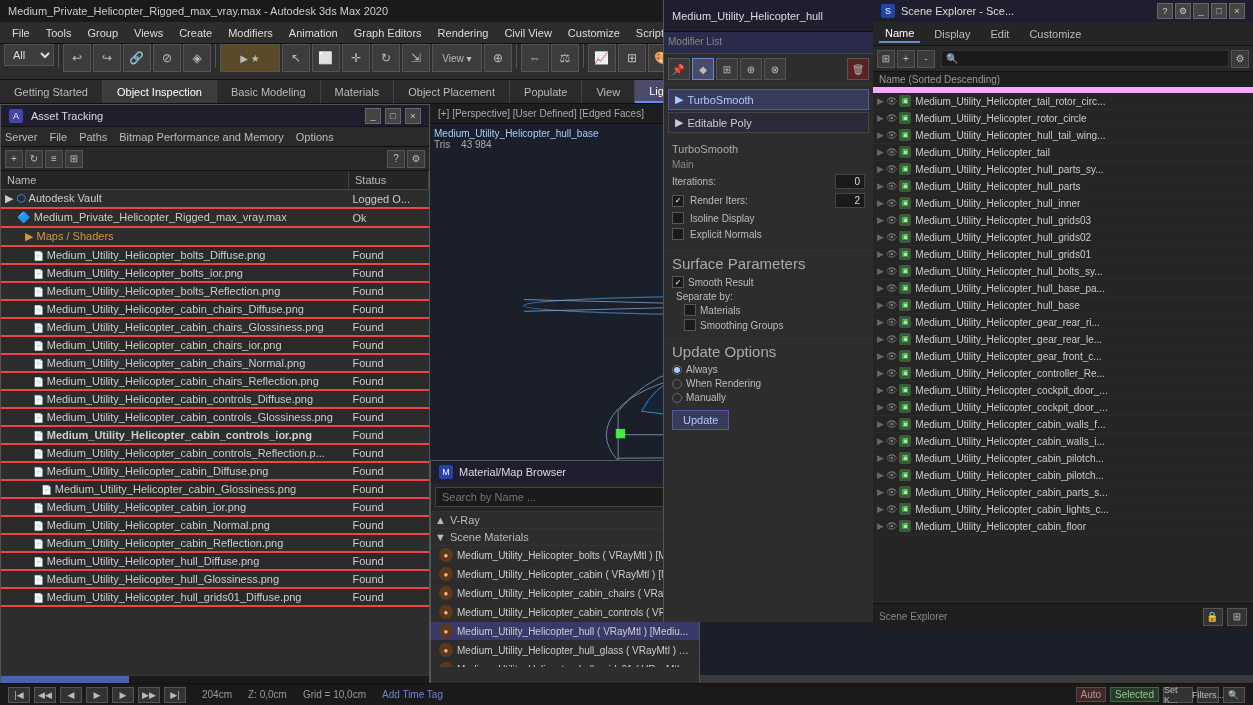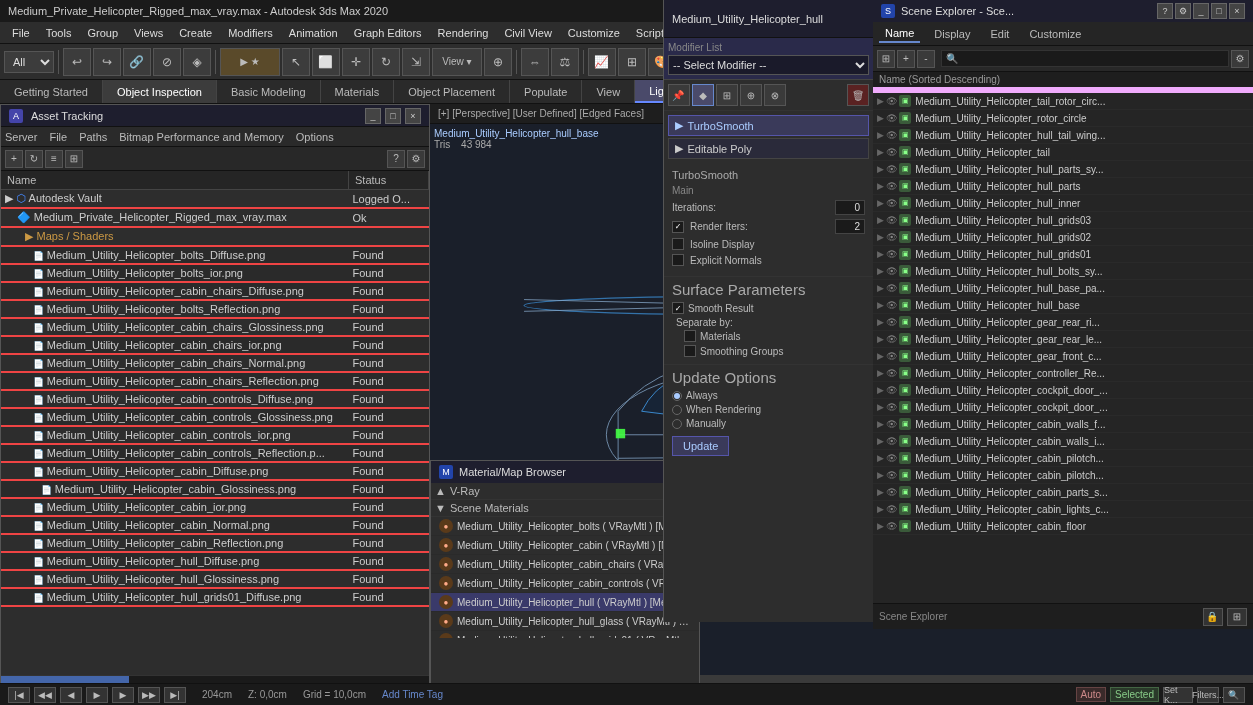--- a/index.html
+++ b/index.html
@@ -65,21 +65,20 @@
     }
 
     
     .toolbar {
       position: absolute;
       top: 44px;
       left: 0; right: 0;
       height: 36px;
       background: #2d2d2d;
       display: flex;
-      align-items: center;
       padding: 0 4px;
       gap: 2px;
       border-bottom: 1px solid #111;
     }
     .toolbar-btn {
       width: 28px;
       height: 28px;
       background: #3c3c3c;
       border: 1px solid #555;
       display: flex;
@@ -385,21 +384,21 @@
       position: absolute;
       top: 0;
       right: 380px;
       width: 210px;
       height: 622px;
       background: #2d2d2d;
       border-left: 1px solid #555;
     }
     .modifier-header {
       background: #1e1e2e;
-      height: 38px;
+      height: 32px;
       display: flex;
       align-items: center;
       padding: 0 8px;
       font-size: 11px;
       color: #ddd;
       border-bottom: 1px solid #111;
     }
     .modifier-stack {
       padding: 2px;
     }
@@ -863,78 +862,78 @@
     </td>
     <td class="status-found">Found</td>
   </tr>
           <tr style="background: rgb(42, 42, 42);">
     <td style="padding-left:32px; max-width:300px; overflow:hidden; text-overflow:ellipsis; white-space:nowrap;">
       <span style="color:#4488ff; font-size:9px;">📄 </span>
       <span>Medium_Utility_Helicopter_bolts_ior.png</span>
     </td>
     <td class="status-found">Found</td>
   </tr>
+          <tr>
+    <td style="padding-left:32px; max-width:300px; overflow:hidden; text-overflow:ellipsis; white-space:nowrap;">
+      <span style="color:#4488ff; font-size:9px;">📄 </span>
+      <span>Medium_Utility_Helicopter_bolts_Reflection.png</span>
+    </td>
+    <td class="status-found">Found</td>
+  </tr>
           <tr style="background: rgb(42, 42, 42);">
     <td style="padding-left:32px; max-width:300px; overflow:hidden; text-overflow:ellipsis; white-space:nowrap;">
       <span style="color:#4488ff; font-size:9px;">📄 </span>
       <span>Medium_Utility_Helicopter_cabin_chairs_Diffuse.png</span>
     </td>
     <td class="status-found">Found</td>
   </tr>
           <tr>
     <td style="padding-left:32px; max-width:300px; overflow:hidden; text-overflow:ellipsis; white-space:nowrap;">
       <span style="color:#4488ff; font-size:9px;">📄 </span>
-      <span>Medium_Utility_Helicopter_bolts_Reflection.png</span>
+      <span>Medium_Utility_Helicopter_cabin_chairs_Glossiness.png</span>
+    </td>
+    <td class="status-found">Found</td>
+  </tr>
+          <tr style="background: rgb(42, 42, 42);">
+    <td style="padding-left:32px; max-width:300px; overflow:hidden; text-overflow:ellipsis; white-space:nowrap;">
+      <span style="color:#4488ff; font-size:9px;">📄 </span>
+      <span>Medium_Utility_Helicopter_cabin_chairs_ior.png</span>
     </td>
     <td class="status-found">Found</td>
   </tr>
           <tr>
     <td style="padding-left:32px; max-width:300px; overflow:hidden; text-overflow:ellipsis; white-space:nowrap;">
       <span style="color:#4488ff; font-size:9px;">📄 </span>
-      <span>Medium_Utility_Helicopter_cabin_chairs_Glossiness.png</span>
+      <span>Medium_Utility_Helicopter_cabin_chairs_Normal.png</span>
     </td>
     <td class="status-found">Found</td>
   </tr>
           <tr style="background: rgb(42, 42, 42);">
     <td style="padding-left:32px; max-width:300px; overflow:hidden; text-overflow:ellipsis; white-space:nowrap;">
       <span style="color:#4488ff; font-size:9px;">📄 </span>
-      <span>Medium_Utility_Helicopter_cabin_chairs_ior.png</span>
+      <span>Medium_Utility_Helicopter_cabin_chairs_Reflection.png</span>
     </td>
     <td class="status-found">Found</td>
   </tr>
           <tr>
     <td style="padding-left:32px; max-width:300px; overflow:hidden; text-overflow:ellipsis; white-space:nowrap;">
       <span style="color:#4488ff; font-size:9px;">📄 </span>
-      <span>Medium_Utility_Helicopter_cabin_chairs_Normal.png</span>
+      <span>Medium_Utility_Helicopter_cabin_controls_Diffuse.png</span>
     </td>
     <td class="status-found">Found</td>
   </tr>
           <tr style="background: rgb(42, 42, 42);">
     <td style="padding-left:32px; max-width:300px; overflow:hidden; text-overflow:ellipsis; white-space:nowrap;">
       <span style="color:#4488ff; font-size:9px;">📄 </span>
-      <span>Medium_Utility_Helicopter_cabin_chairs_Reflection.png</span>
+      <span>Medium_Utility_Helicopter_cabin_controls_Glossiness.png</span>
     </td>
     <td class="status-found">Found</td>
   </tr>
           <tr>
-    <td style="padding-left:32px; max-width:300px; overflow:hidden; text-overflow:ellipsis; white-space:nowrap;">
-      <span style="color:#4488ff; font-size:9px;">📄 </span>
-      <span>Medium_Utility_Helicopter_cabin_controls_Diffuse.png</span>
-    </td>
-    <td class="status-found">Found</td>
-  </tr>
-          <tr style="background: rgb(42, 42, 42);">
-    <td style="padding-left:32px; max-width:300px; overflow:hidden; text-overflow:ellipsis; white-space:nowrap;">
-      <span style="color:#4488ff; font-size:9px;">📄 </span>
-      <span>Medium_Utility_Helicopter_cabin_controls_Glossiness.png</span>
-    </td>
-    <td class="status-found">Found</td>
-  </tr>
-          <tr>
-    <td style="padding-left:32px; max-width:300px; overflow:hidden; text-overflow:ellipsis; white-space:nowrap;">
+    <td style="padding-left:32px; max-width:300px; overflow:hidden; text-overflow:ellipsis; white-space:nowrap;font-weight:bold;">
       <span style="color:#4488ff; font-size:9px;">📄 </span>
       <span>Medium_Utility_Helicopter_cabin_controls_ior.png</span>
     </td>
     <td class="status-found">Found</td>
   </tr>
           <tr style="background: rgb(42, 42, 42);">
     <td style="padding-left:32px; max-width:300px; overflow:hidden; text-overflow:ellipsis; white-space:nowrap;">
       <span style="color:#4488ff; font-size:9px;">📄 </span>
       <span>Medium_Utility_Helicopter_cabin_controls_Reflection.p...</span>
     </td>
@@ -1106,20 +1105,23 @@
 </div>
 
 <div class="mat-browser">
   <div class="mat-title">
     <div class="panel-title-icon" style="background:#2244aa;">M</div>
     <span>Material/Map Browser</span>
     <div style="margin-left:auto; display:flex; gap:2px;">
       <div class="panel-btn">×</div>
     </div>
   </div>
+  <div class="mat-search">
+    <input class="mat-search-input" type="text" placeholder="Search by Name ..." style="">
+  </div>
   <div class="mat-list">
     <div class="mat-group">
       <div class="mat-group-header">
         <span>▲</span>
         <span>V-Ray</span>
       </div>
     </div>
     <div class="mat-group">
       <div class="mat-group-header">
         <span>▼</span>
@@ -1157,23 +1159,20 @@
   </div>
     </div>
 </div>
 
 <div class="modifier-panel">
   <div class="modifier-header">
     <span>Medium_Utility_Helicopter_hull</span>
   </div>
   <div style="padding:4px; background:#2a2a4a; border-bottom:1px solid #444;">
     <div style="font-size:10px; color:#888; margin-bottom:2px;">Modifier List</div>
-    <select style="width:100%; background:#1a1a2a; border:1px solid #555; color:#ddd; font-size:11px; height:20px;">
-      <option>-- Select Modifier --</option>
-    </select>
   </div>
   <div class="modifier-toolbar">
     <div class="mod-btn">📌</div>
     <div class="mod-btn" style="background:#4a4a6a; border-color:#6688cc;">◆</div>
     <div class="mod-btn">⊞</div>
     <div class="mod-btn">⊕</div>
     <div class="mod-btn">⊗</div>
     <div class="mod-btn" style="margin-left:auto; background:#5a2222;">🗑</div>
   </div>
   <div class="modifier-stack">

